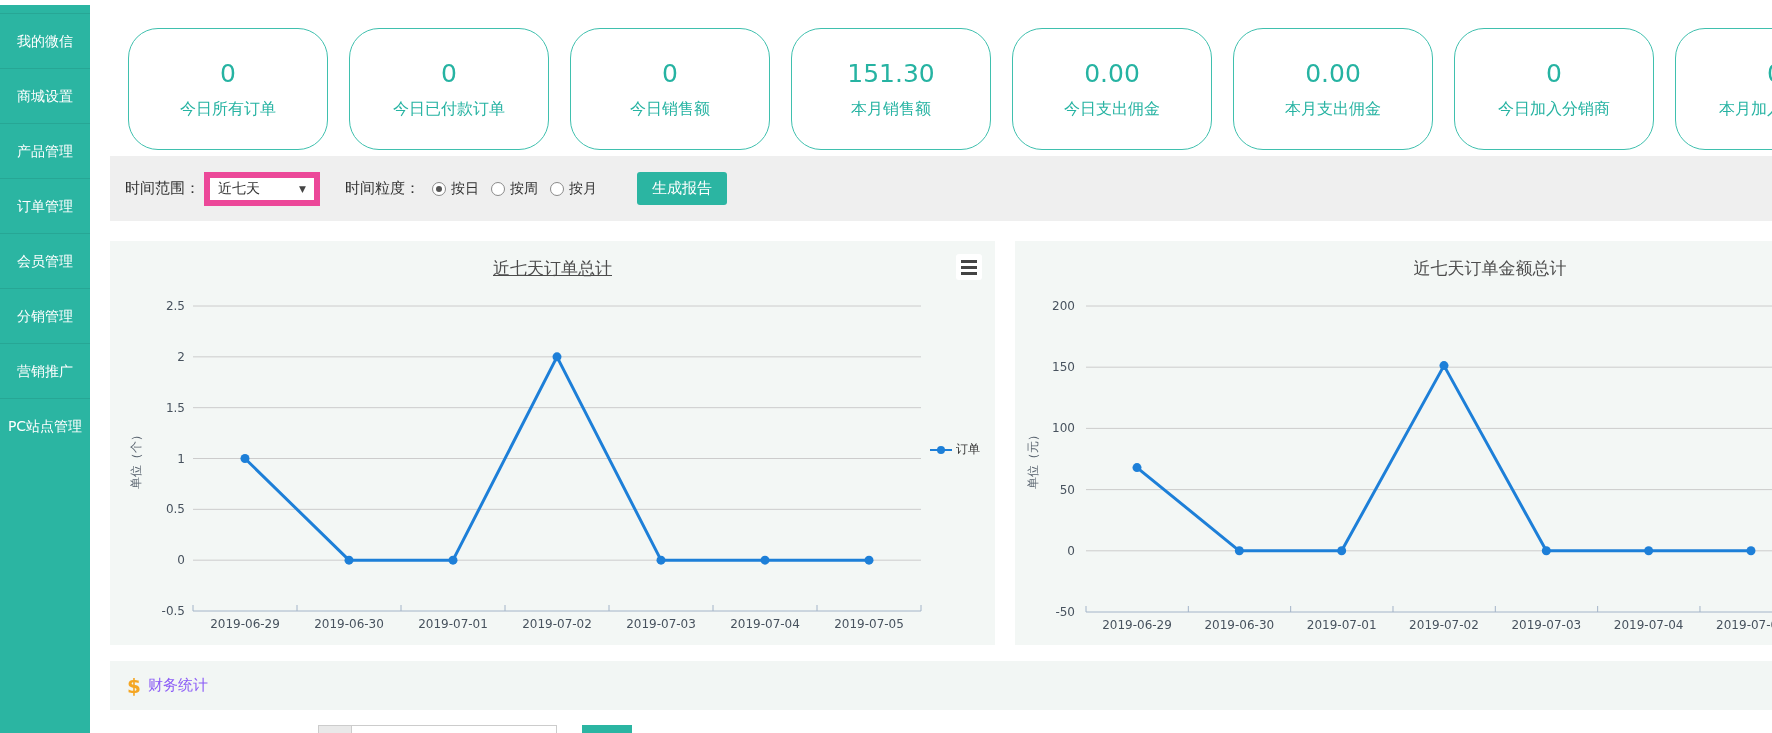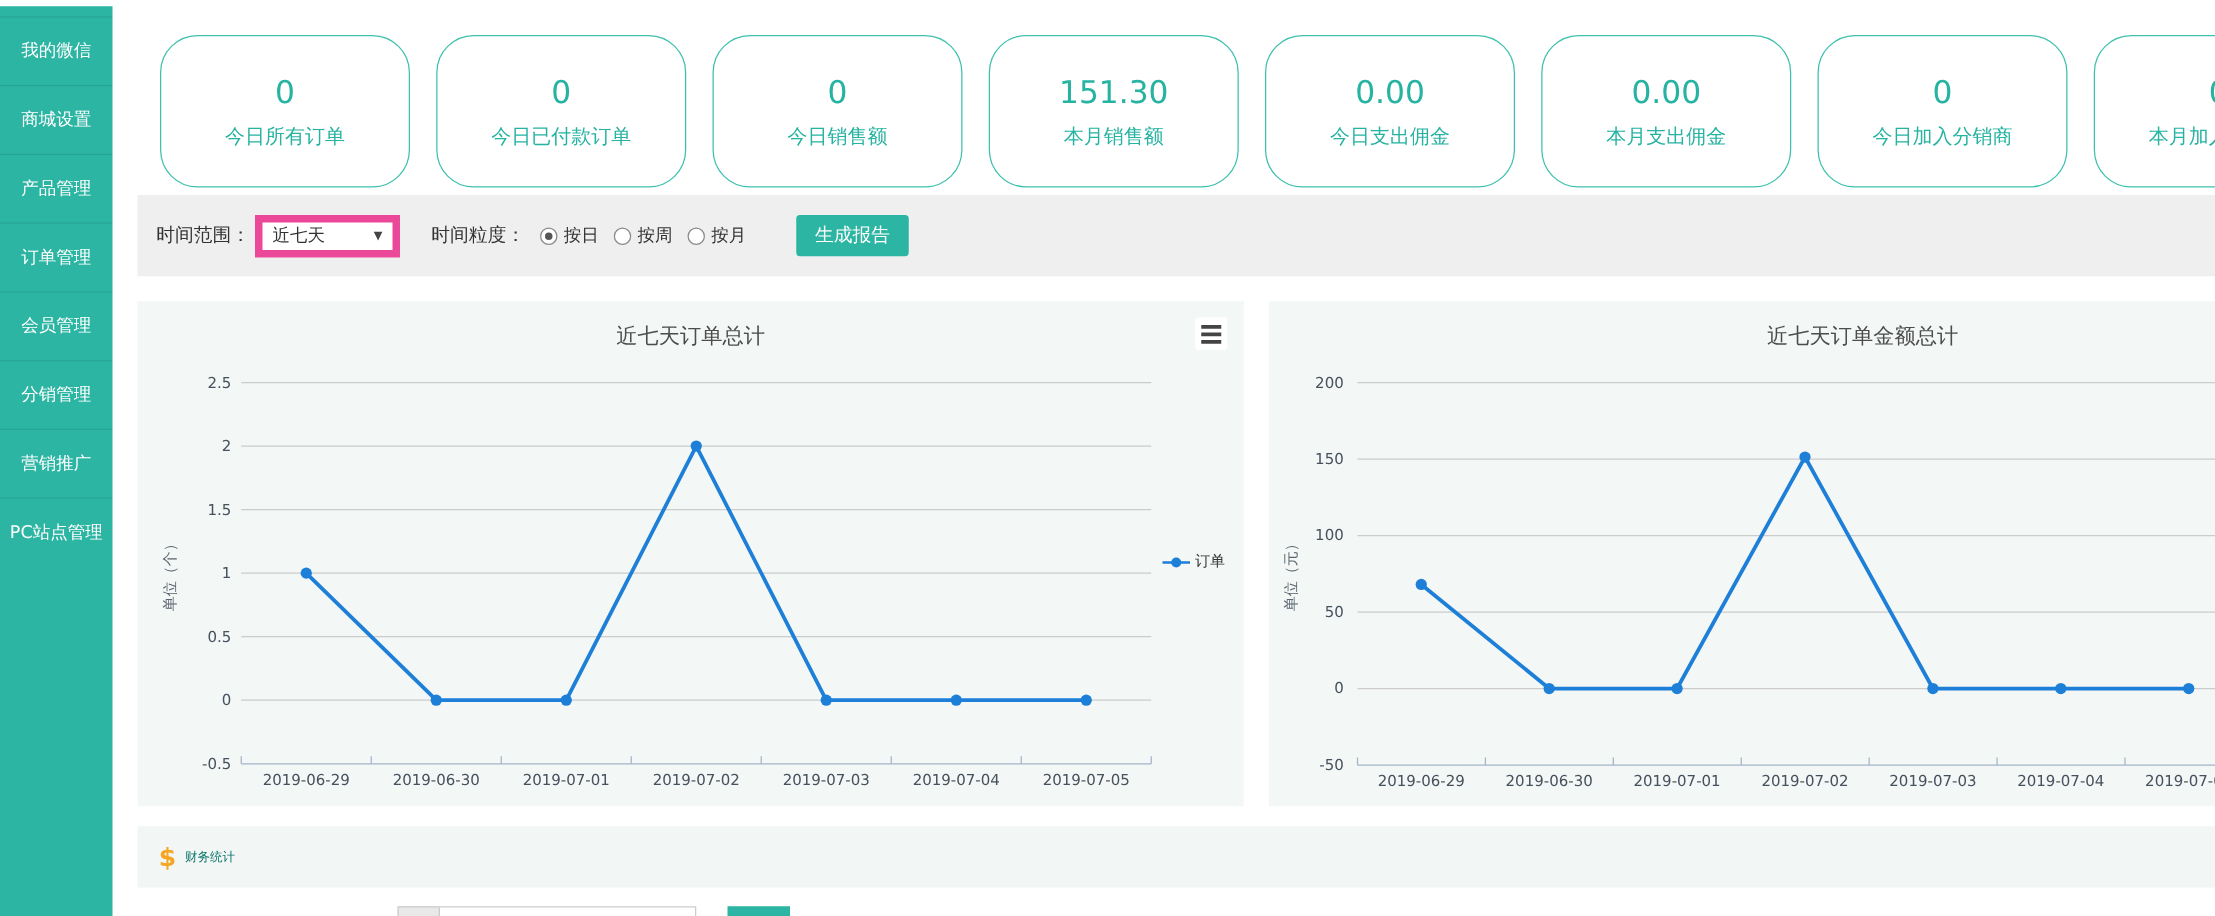--- a/index.html
+++ b/index.html
@@ -40,39 +40,39 @@
   .radio-label { font-size:14px; color:#333; white-space:nowrap; }
   .gen-btn { margin-left:40px; background:#2bb5a2; color:#fff; font-size:15px;
     border:none; padding:7px 15px; border-radius:3px; cursor:pointer; white-space:nowrap; }
 
   
   .charts-row { position:absolute; top:241px; left:0; height:404px; display:flex; gap:20px; }
   .chart-panel { position:relative; height:404px; background:#f3f7f5; overflow:hidden; flex:0 0 auto; }
   .chart-panel.left { width:885px; }
   .chart-panel.right { width:880px; }
   .chart-title { position:absolute; top:16px; font-size:17px; color:#4c4c4c; white-space:nowrap; }
-  .chart-title.centered { left:0; right:0; text-align:center; }
+  .chart-title.centered { left:0; right:0; text-align:center;text-decoration:underline; }
   .chart-title.offset { left:475px; transform:translateX(-50%); }
   .hamburger { position:absolute; top:13px; right:13px; width:26px; height:26px;
     background:#fff; border-radius:3px; display:flex; flex-direction:column;
     justify-content:center; align-items:center; gap:3px; cursor:pointer; }
   .hamburger span { display:block; width:16px; height:3px; background:#444; }
   svg.chart { position:absolute; left:0; top:0; }
   .legend { position:absolute; left:820px; top:200px; display:flex; align-items:center; cursor:pointer; }
   .legend-marker { position:relative; width:22px; height:10px; margin-right:4px; }
   .legend-marker .bar { position:absolute; left:0; right:0; top:4px; height:2px; background:#1d7fd8; }
   .legend-marker .dot { position:absolute; left:7px; top:1px; width:8px; height:8px;
     border-radius:50%; background:#1d7fd8; }
   .legend-text { font-size:12px; color:#333; }
 
   
   .finance-band { position:absolute; top:661px; left:0; right:0; height:49px;
     background:#f2f6f4; display:flex; align-items:center; padding-left:17px; }
   .dollar { color:#f5a623; font-size:20px; font-weight:bold; margin-right:7px; }
-  .finance-title { font-size:10px; color:#0f766e; }
+  .finance-title { font-size:15px; color:#8b5cf6; }
 
   
   .addon { position:absolute; top:725px; left:208px; width:34px; height:30px;
     background:#e9e9e9; border:1px solid #ccc; }
   .text-input { position:absolute; top:725px; left:241px; width:206px; height:30px;
     background:#fff; border:1px solid #ccc; }
   .mini-btn { position:absolute; top:725px; left:472px; width:50px; height:30px;
     background:#2bb5a2; border:none; cursor:pointer; }
 </style>
 </head>

